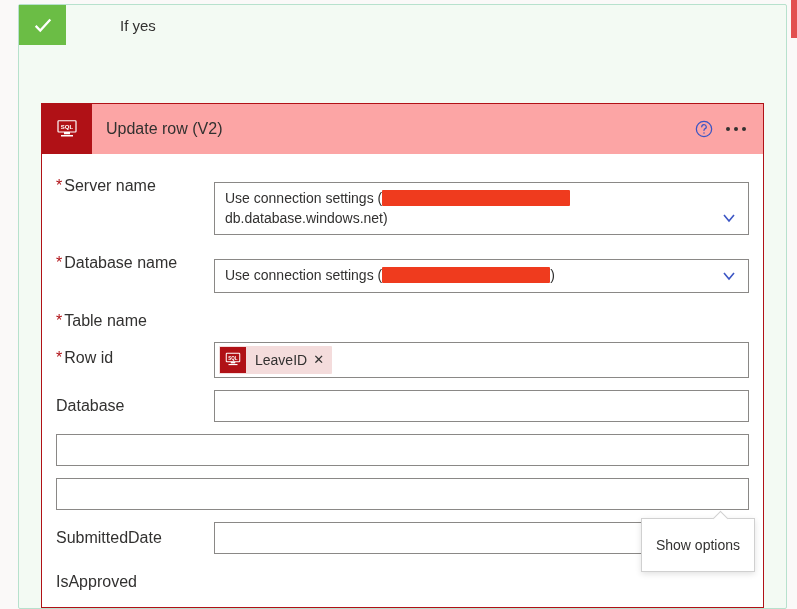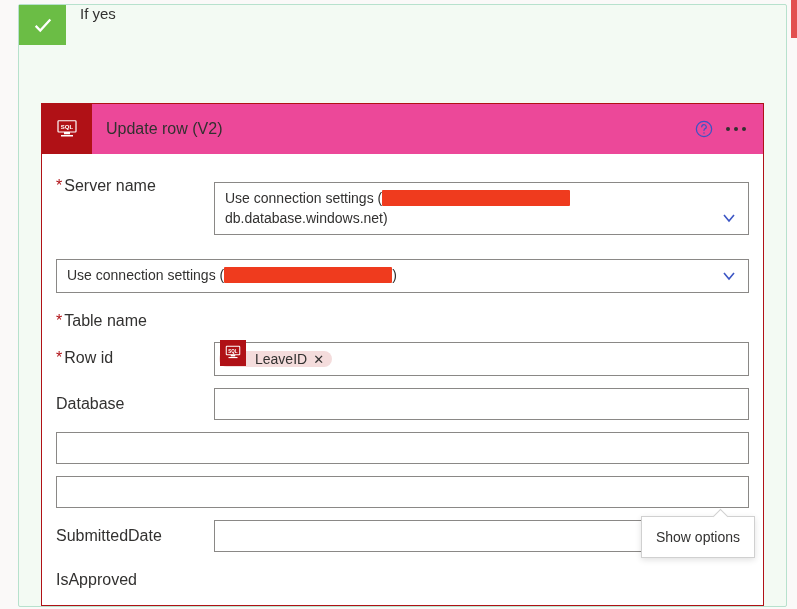--- a/index.html
+++ b/index.html
@@ -16,21 +16,23 @@
   .if-yes-card {
     margin: 4px 10px 0 18px;
     border: 1px solid #b7e1cd;
     background: #f3faf3;
     border-radius: 2px;
     min-height: 590px;
   }
 
   .if-yes-header {
     display: flex;
+    align-items: center;
     height: 40px;
+    gap: 40px;
   }
   .if-yes-iconbox {
     width: 47px;
     height: 40px;
     background: #6bbd45;
     display: flex;
     align-items: center;
     justify-content: center;
   }
   .if-yes-iconbox svg { width: 22px; height: 22px; }
@@ -42,21 +44,21 @@
   .action-card {
     margin: 58px 22px 0 22px;
     border: 1px solid #b01116;
     background: #fff;
   }
 
   .action-header {
     display: flex;
     align-items: center;
     height: 50px;
-    background: #ec4899;
+    background: #fca5a5;
     padding-right: 10px;
   }
   .action-iconbox {
     width: 50px;
     height: 50px;
     background: #b01116;
     display: flex;
     align-items: center;
     justify-content: center;
   }
@@ -143,24 +145,24 @@
   .token-field {
     flex: 1;
     border: 1px solid #8a8886;
     min-height: 34px;
     padding: 3px 10px 3px 4px;
     display: flex;
     align-items: center;
   }
   .token {
     display: inline-flex;
-    align-items: flex-end;
+    align-items: center;
     background: #f4dcdc;
-    border-radius: 8px;
-    height: 16px;
+    border-radius: 1px;
+    height: 28px;
     padding-right: 8px;
   }
   .token-iconbox {
     width: 26px; height: 26px;
     background: #b01116;
     margin: 1px;
     display: flex; align-items: center; justify-content: center;
   }
   .token-label {
     padding: 0 6px 0 8px;
@@ -174,21 +176,21 @@
     min-height: 32px;
     background: #fff;
   }
 
   .show-options {
     position: absolute;
     right: -6px;
     top: -4px;
     background: #fff;
     border: 1px solid #d0d0d0;
-    padding: 12px 14px;
+    padding: 18px 14px;
     font-size: 14px;
     box-shadow: 0 2px 6px rgba(0,0,0,0.12);
     z-index: 2;
   }
   .show-options::before {
     content: "";
     position: absolute;
     right: 28px;
     top: -6px;
     width: 10px; height: 10px;
@@ -255,20 +257,21 @@
         <div class="field multi">
           <span>Use connection settings (</span><span class="redact w1"></span><br>
           <span>db.database.windows.net)</span>
           <svg class="chevron" viewBox="0 0 14 14" fill="none" stroke="#3b55c4" stroke-width="1.6">
               <polyline points="2,4 7,10 12,4"></polyline>
             </svg>
         </div>
       </div>
 
       <div class="row">
+        <div class="label"><span class="req">*</span><span>Database name</span></div>
         <div class="field">
           <span>Use connection settings (</span><span class="redact w2"></span><span>)</span>
           <svg class="chevron" viewBox="0 0 14 14" fill="none" stroke="#3b55c4" stroke-width="1.6">
               <polyline points="2,4 7,10 12,4"></polyline>
             </svg>
         </div>
       </div>
 
       <div class="row">
         <div class="label"><span class="req">*</span><span>Table name</span></div>

